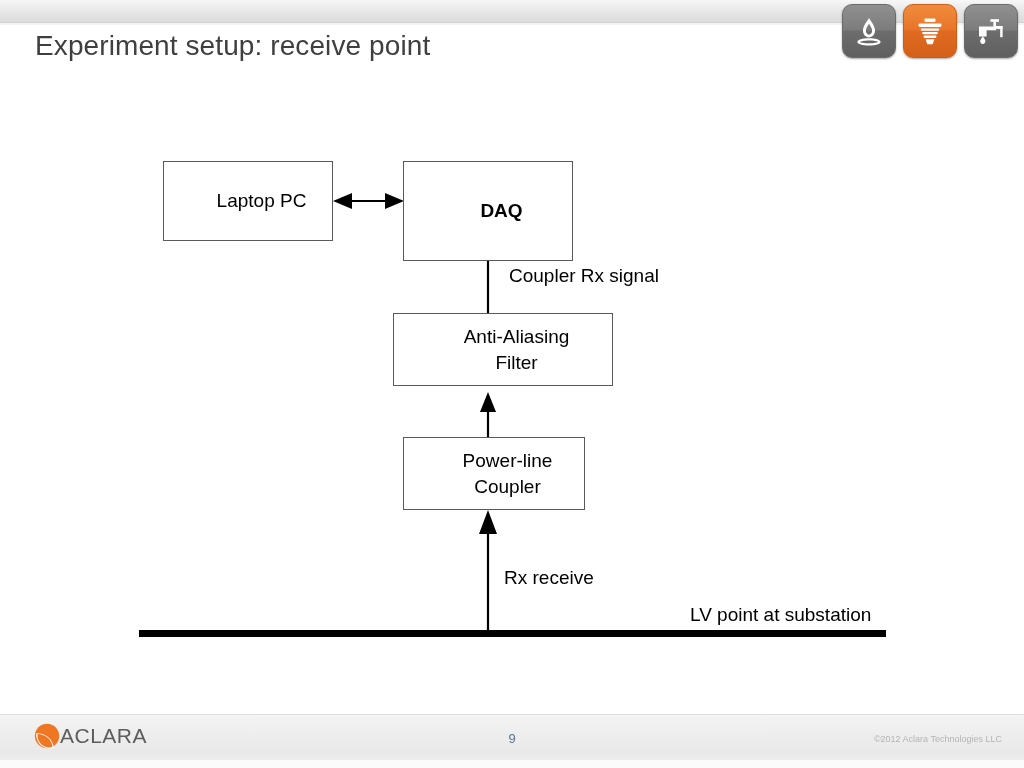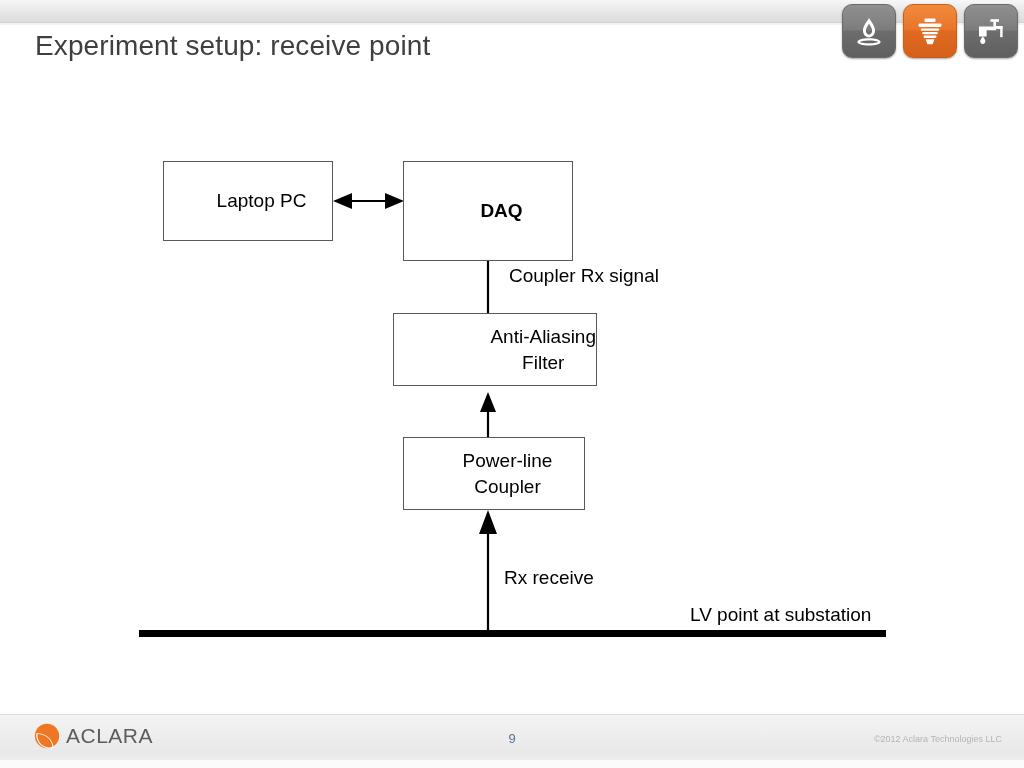--- a/index.html
+++ b/index.html
@@ -149,21 +149,20 @@
     width: 1024px;
     height: 8px;
     background: #fbfbfb;
   }
   .logo {
     position: absolute;
     left: 34px;
     top: 723px;
     display: flex;
     align-items: center;
-    gap: 6px;
   }
   .logo-mark { width: 26px; height: 26px; display: block; }
   .logo-text {
     font-size: 21px;
     letter-spacing: 0.5px;
     color: #5d5d5d;
     font-weight: 400;
   }
   .page-number {
     position: absolute;
@@ -249,21 +248,21 @@
 </div>
 
 <div class="node-box" style="left:163px; top:161px; width:170px; height:80px;">
   <span class="node-label">Laptop PC</span>
 </div>
 
 <div class="node-box" style="left:403px; top:161px; width:170px; height:100px;font-weight:bold;">
   <span class="node-label">DAQ</span>
 </div>
 
-<div class="node-box" style="left:393px; top:313px; width:204px; height:73px;justify-content:flex-end;">
+<div class="node-box" style="left:393px; top:313px; width:220px; height:73px;">
   <span class="node-label">Anti-Aliasing
 Filter</span>
 </div>
 
 <div class="node-box" style="left:403px; top:437px; width:182px; height:73px;">
   <span class="node-label">Power-line
 Coupler</span>
 </div>
 
 <div class="edge-label" style="left:509px; top:265px;">Coupler Rx signal</div>

